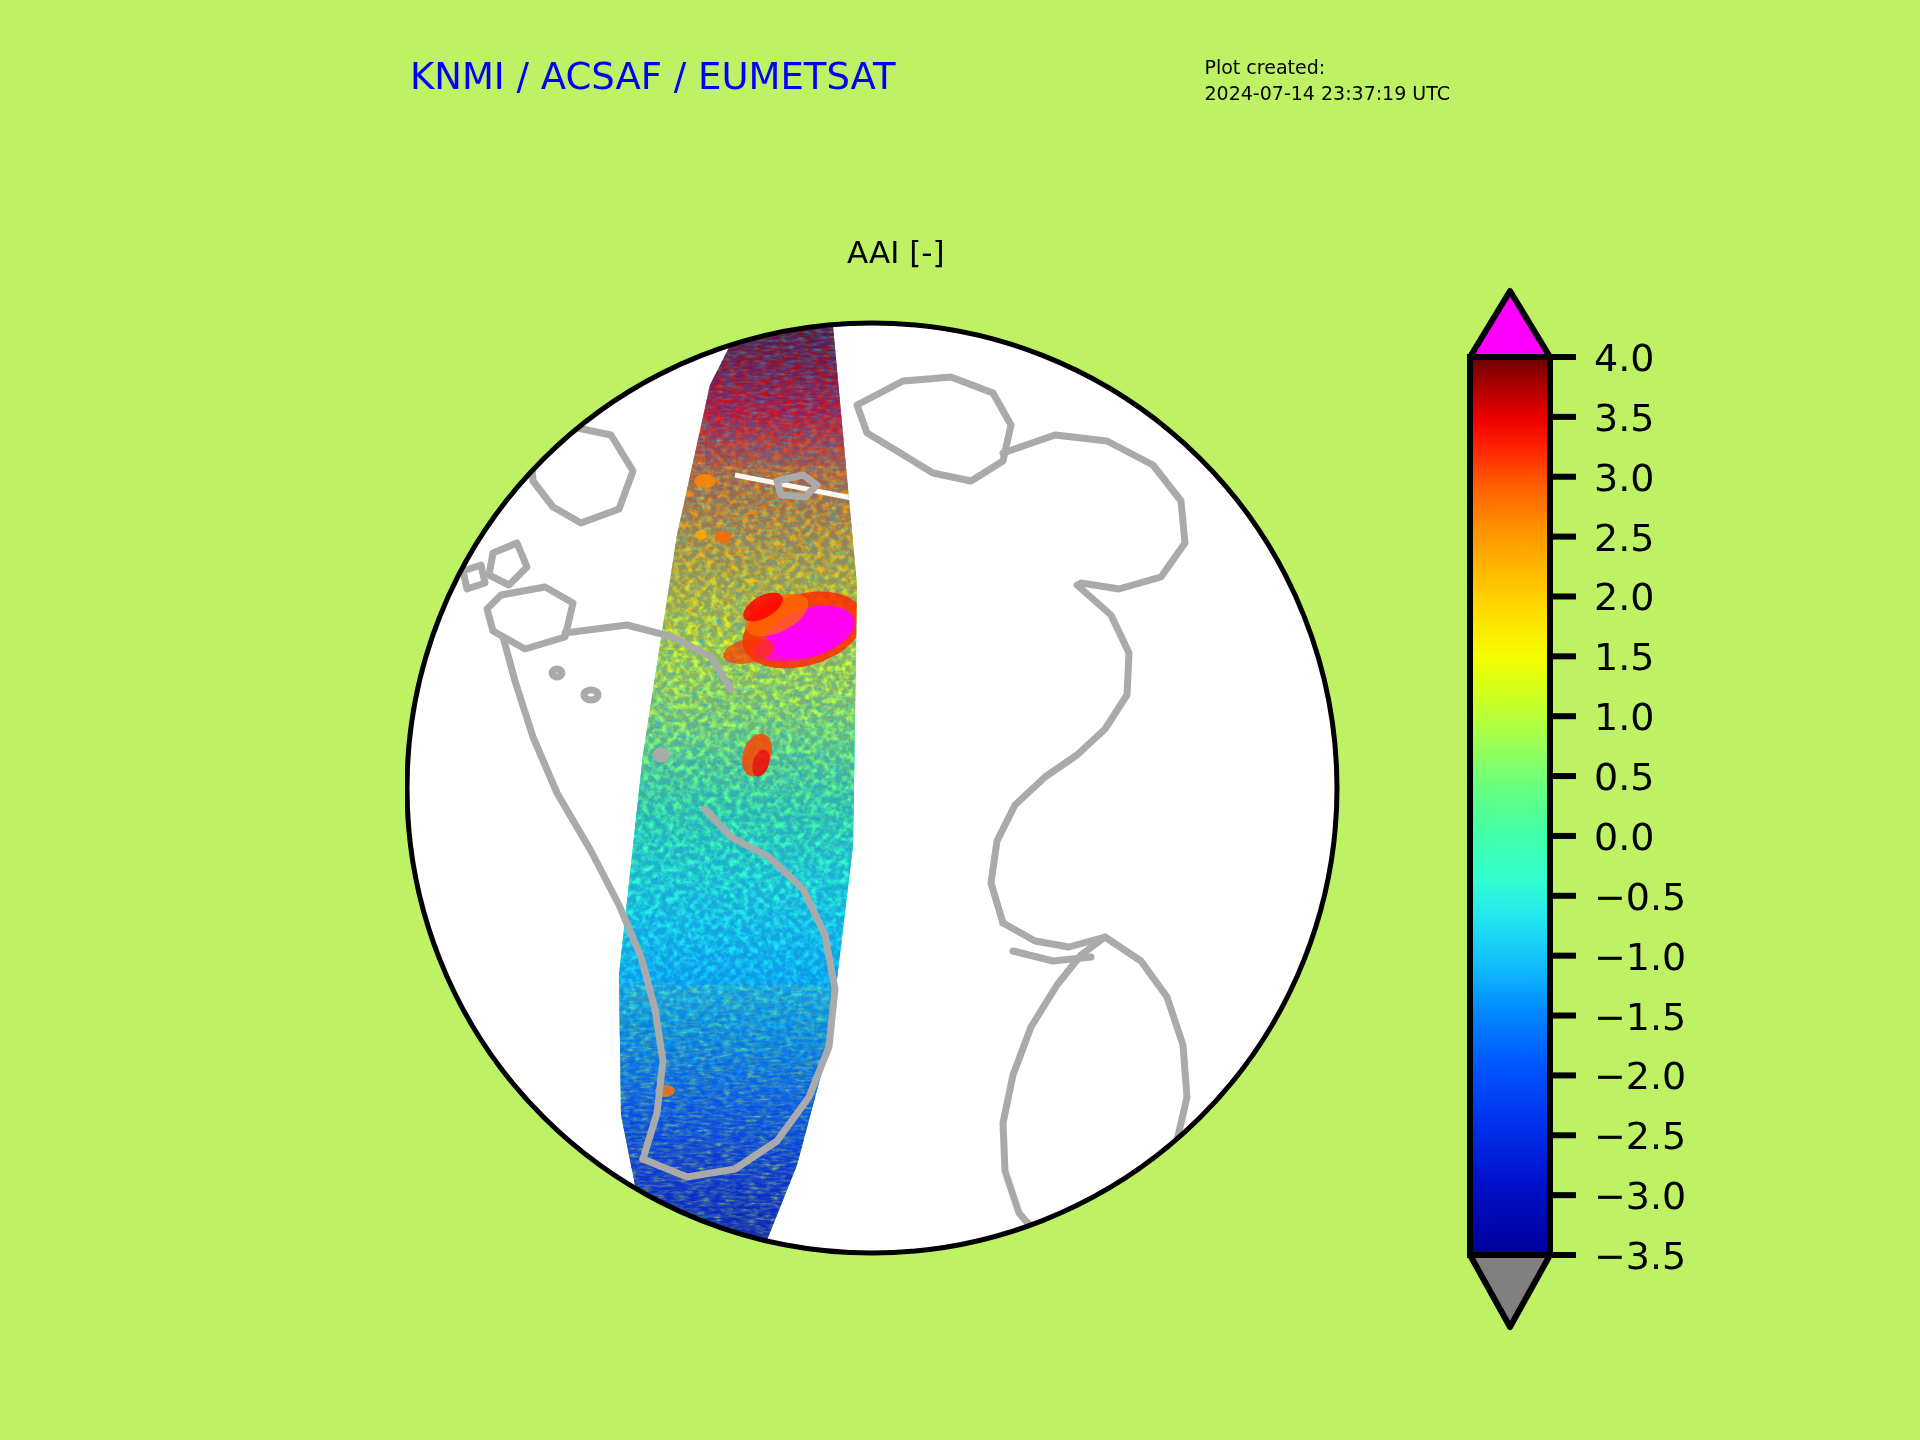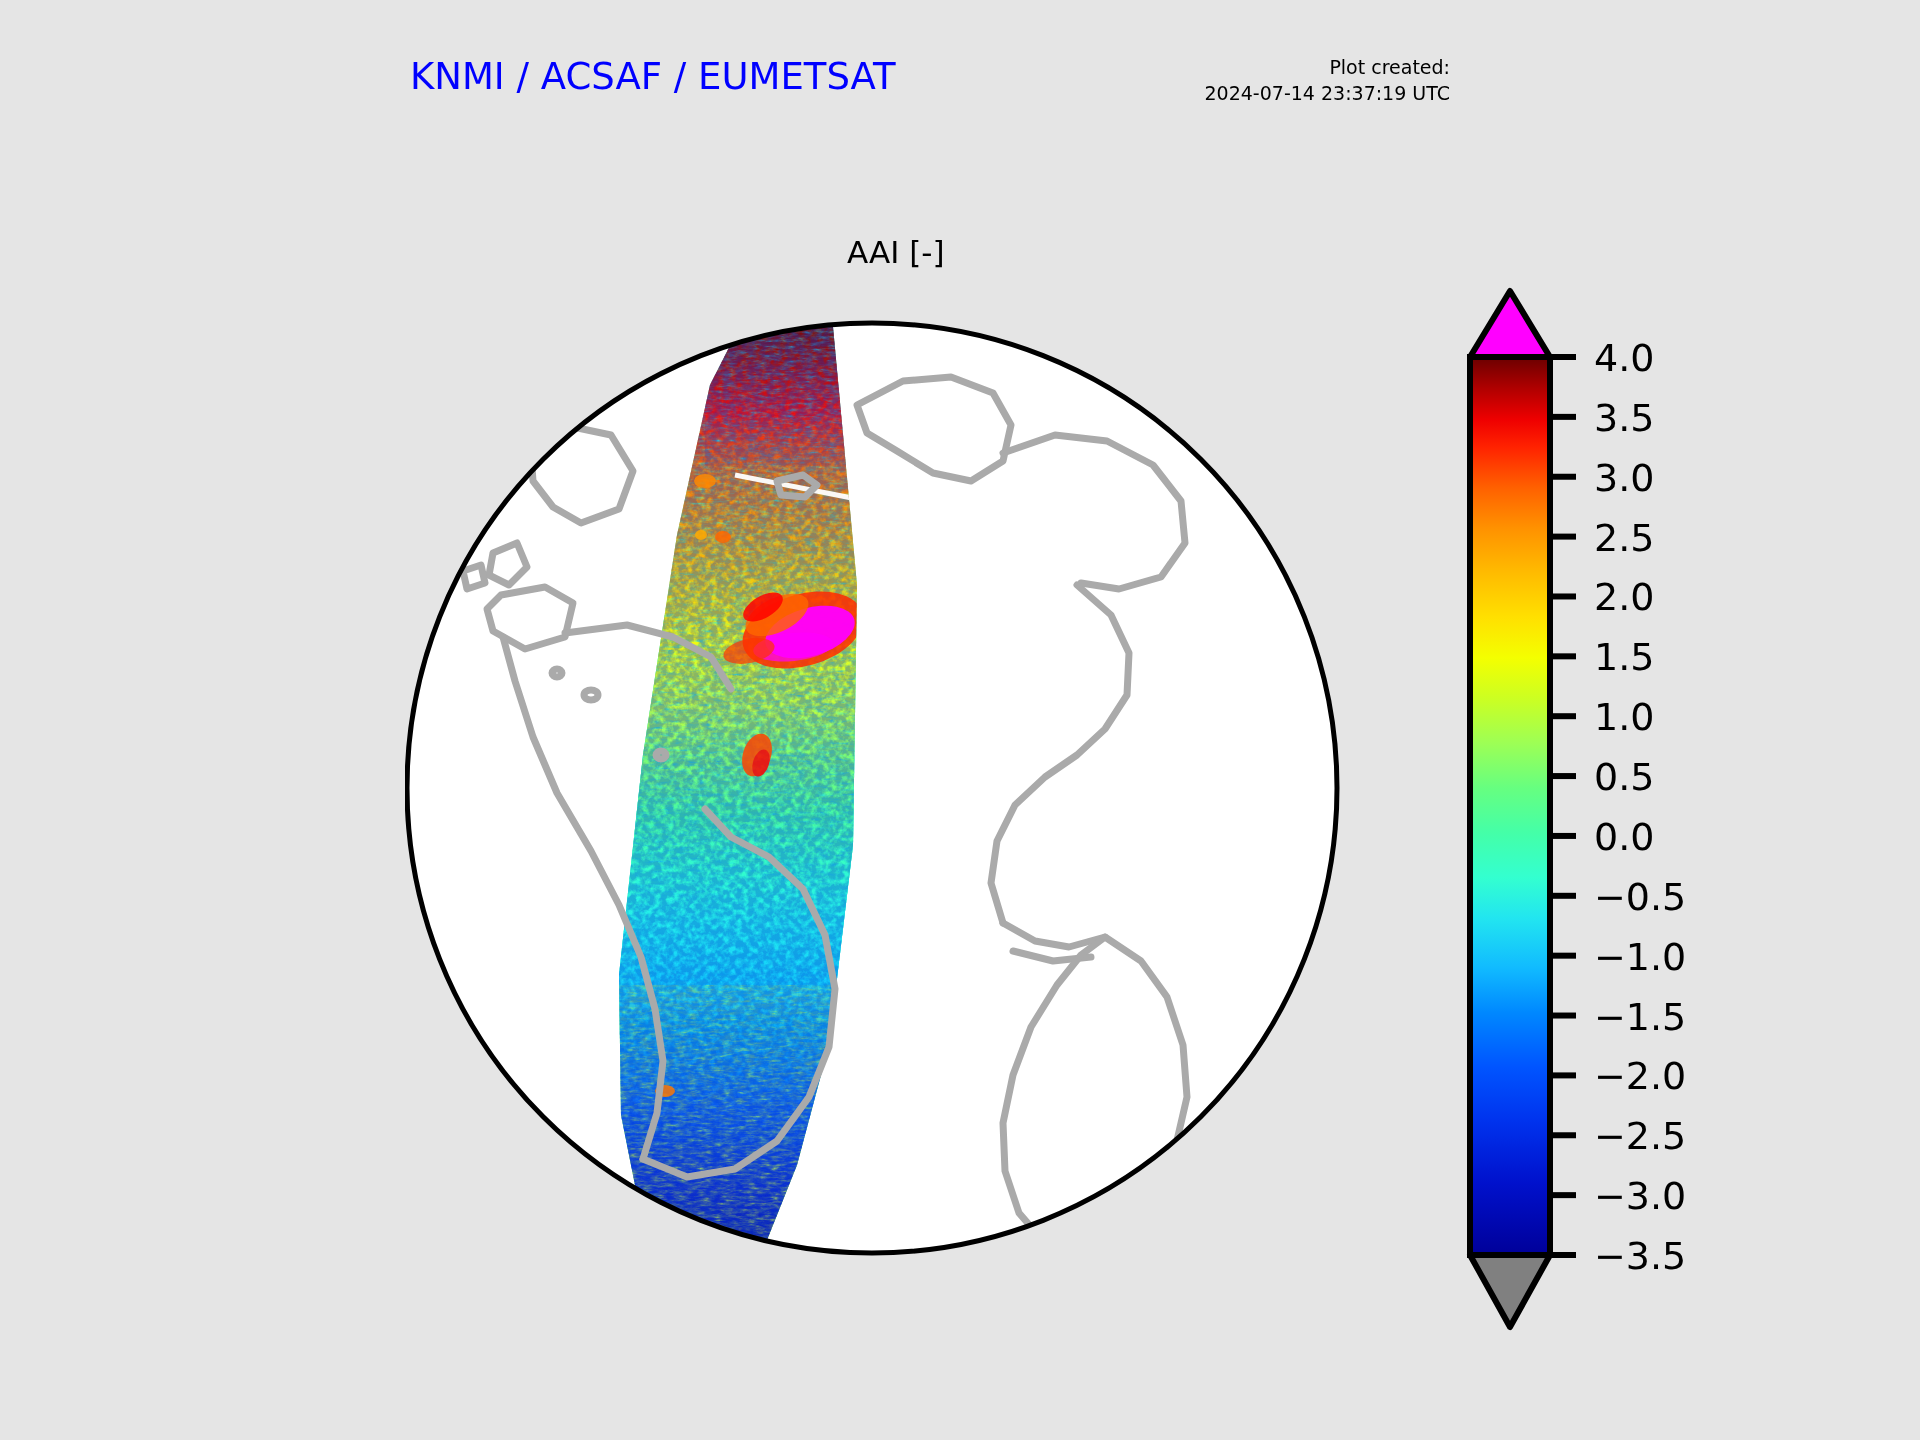--- a/index.html
+++ b/index.html
@@ -4,40 +4,39 @@
 <style>
   html, body {
     margin: 0;
     padding: 0;
     background: #ffffff;
   }
   #page {
     position: relative;
     width: 1920px;
     height: 1440px;
-    background: #e5e5e5;
+    background: #bef264;
     font-family: "DejaVu Sans", sans-serif;
     overflow: hidden;
   }
 
   
   .org-title {
     position: absolute;
     left: 410px;
     top: 55px;
     font-size: 37px;
     color: #0000ff;
     white-space: nowrap;
     letter-spacing: 0px;
   }
   .plot-created {
     position: absolute;
     right: 470px;
     top: 55px;
-    text-align: right;
     font-size: 19px;
     color: #000000;
     line-height: 1.35;
     white-space: nowrap;
   }
   .product-block {
     position: absolute;
     left: 412px;
     top: 140px;
     font-size: 31px;

